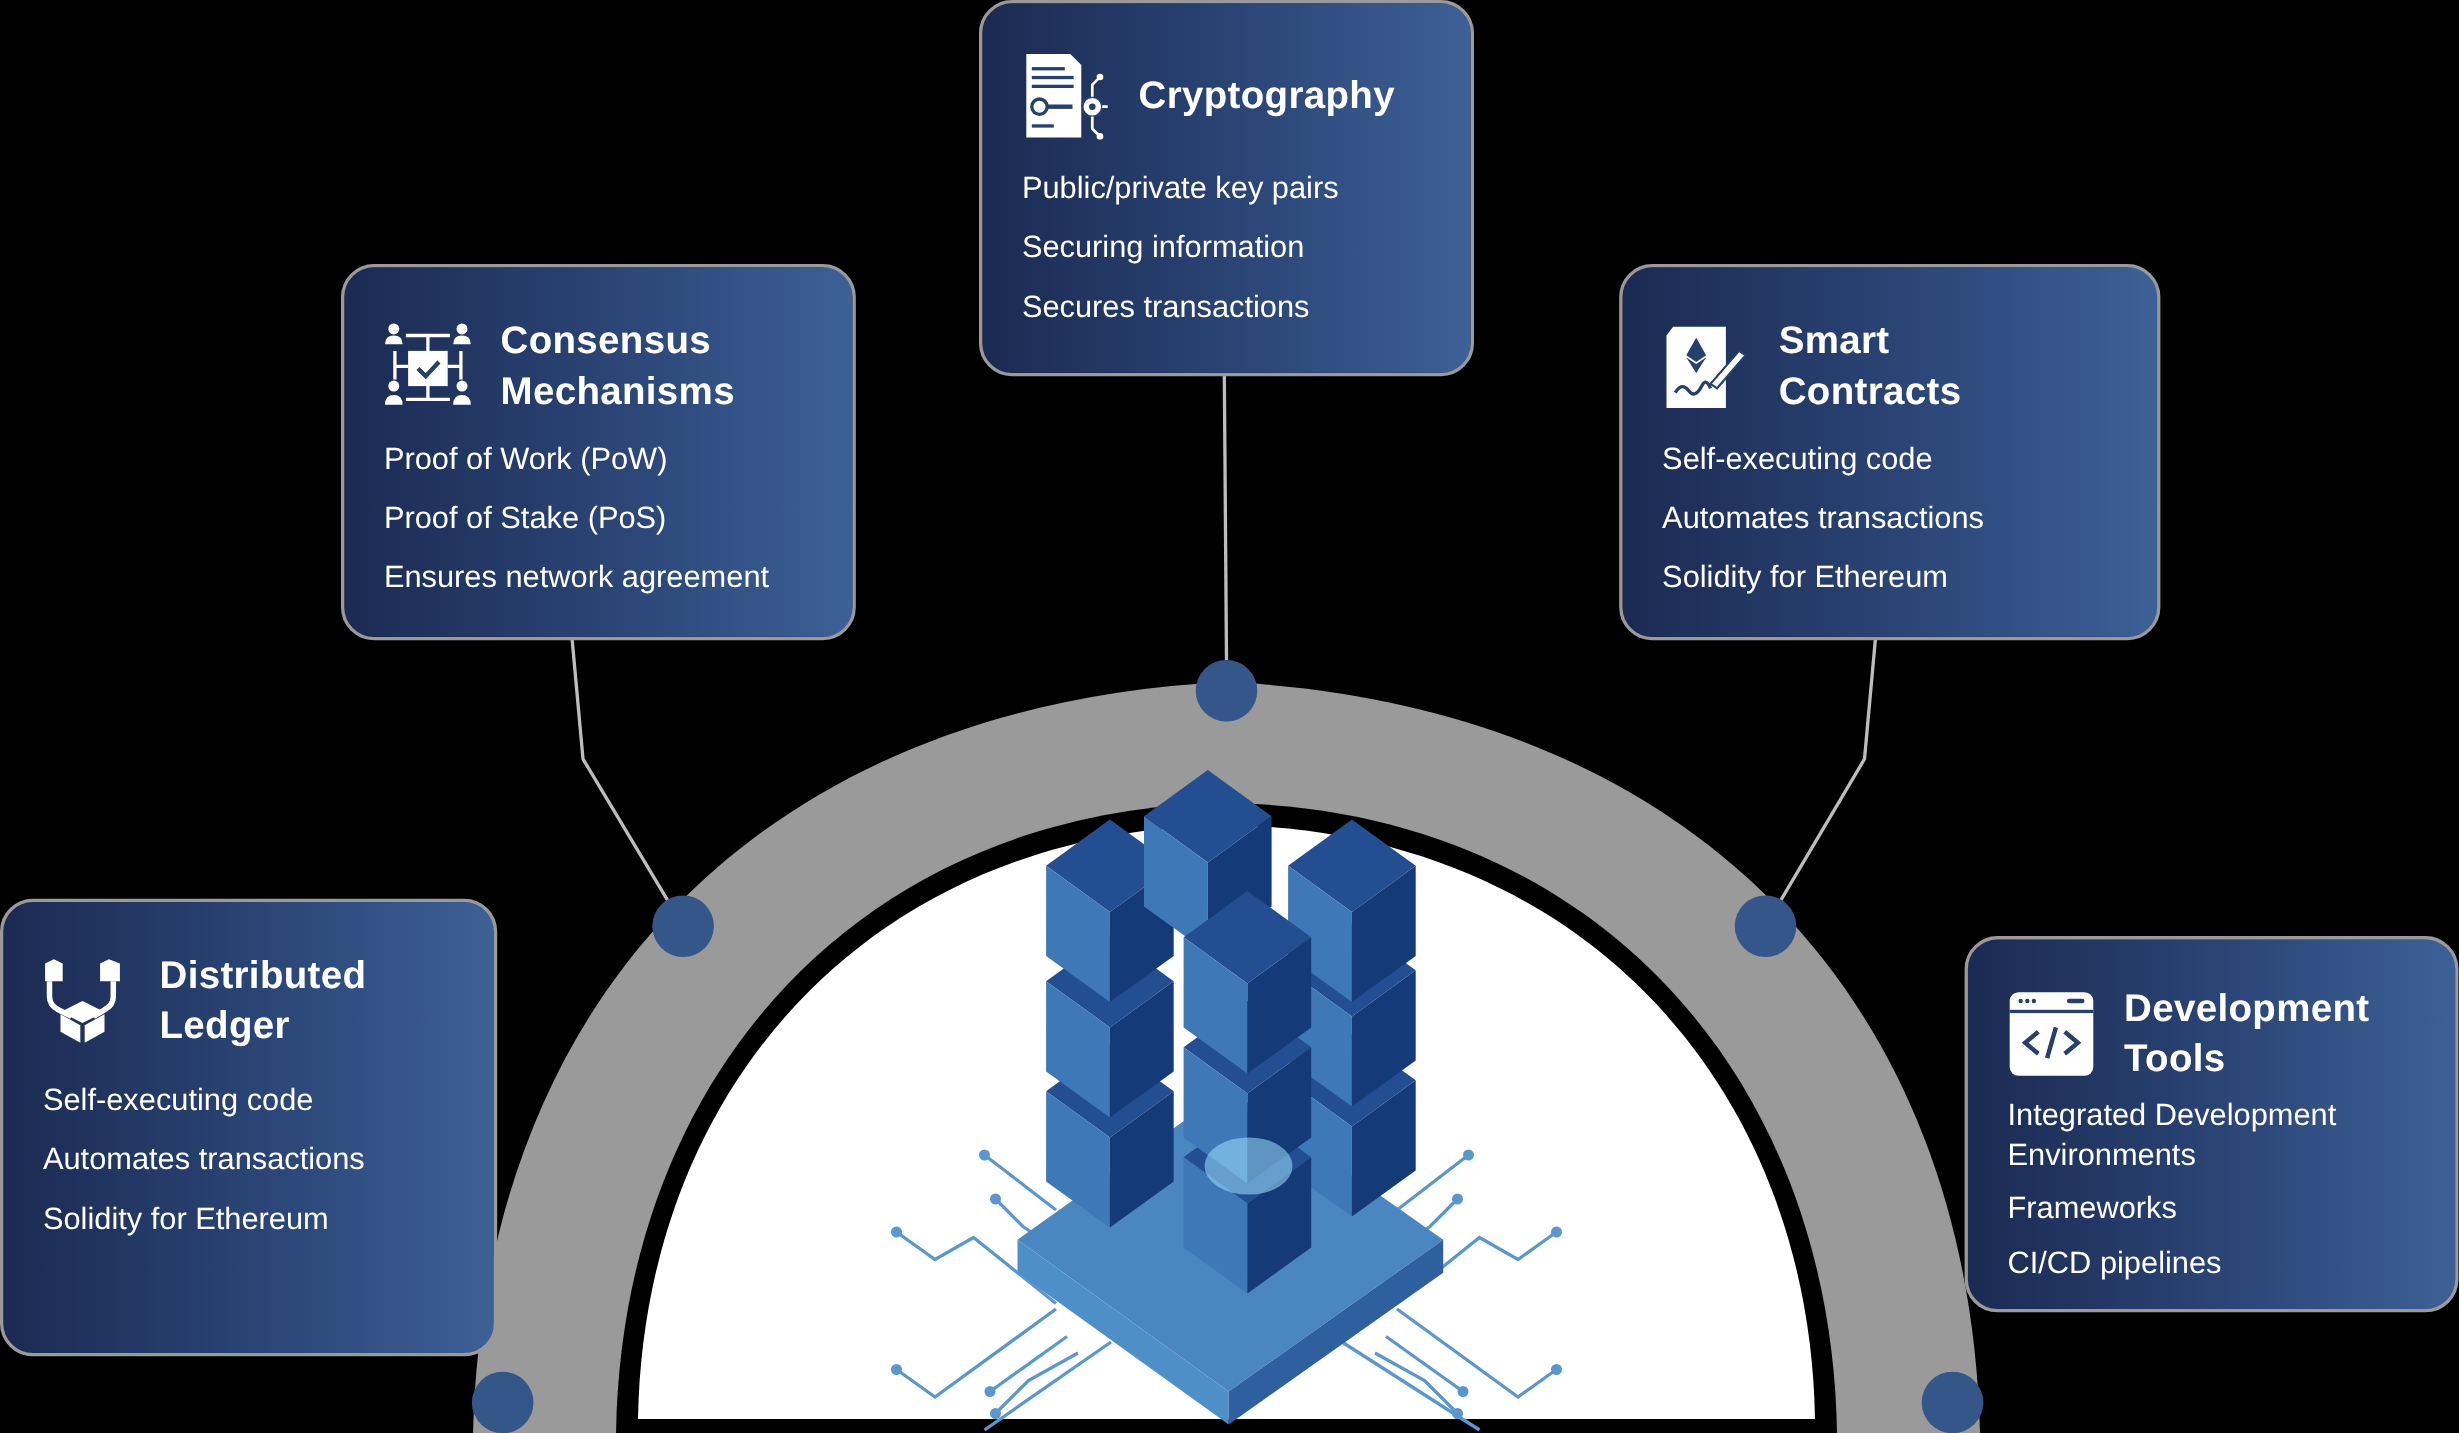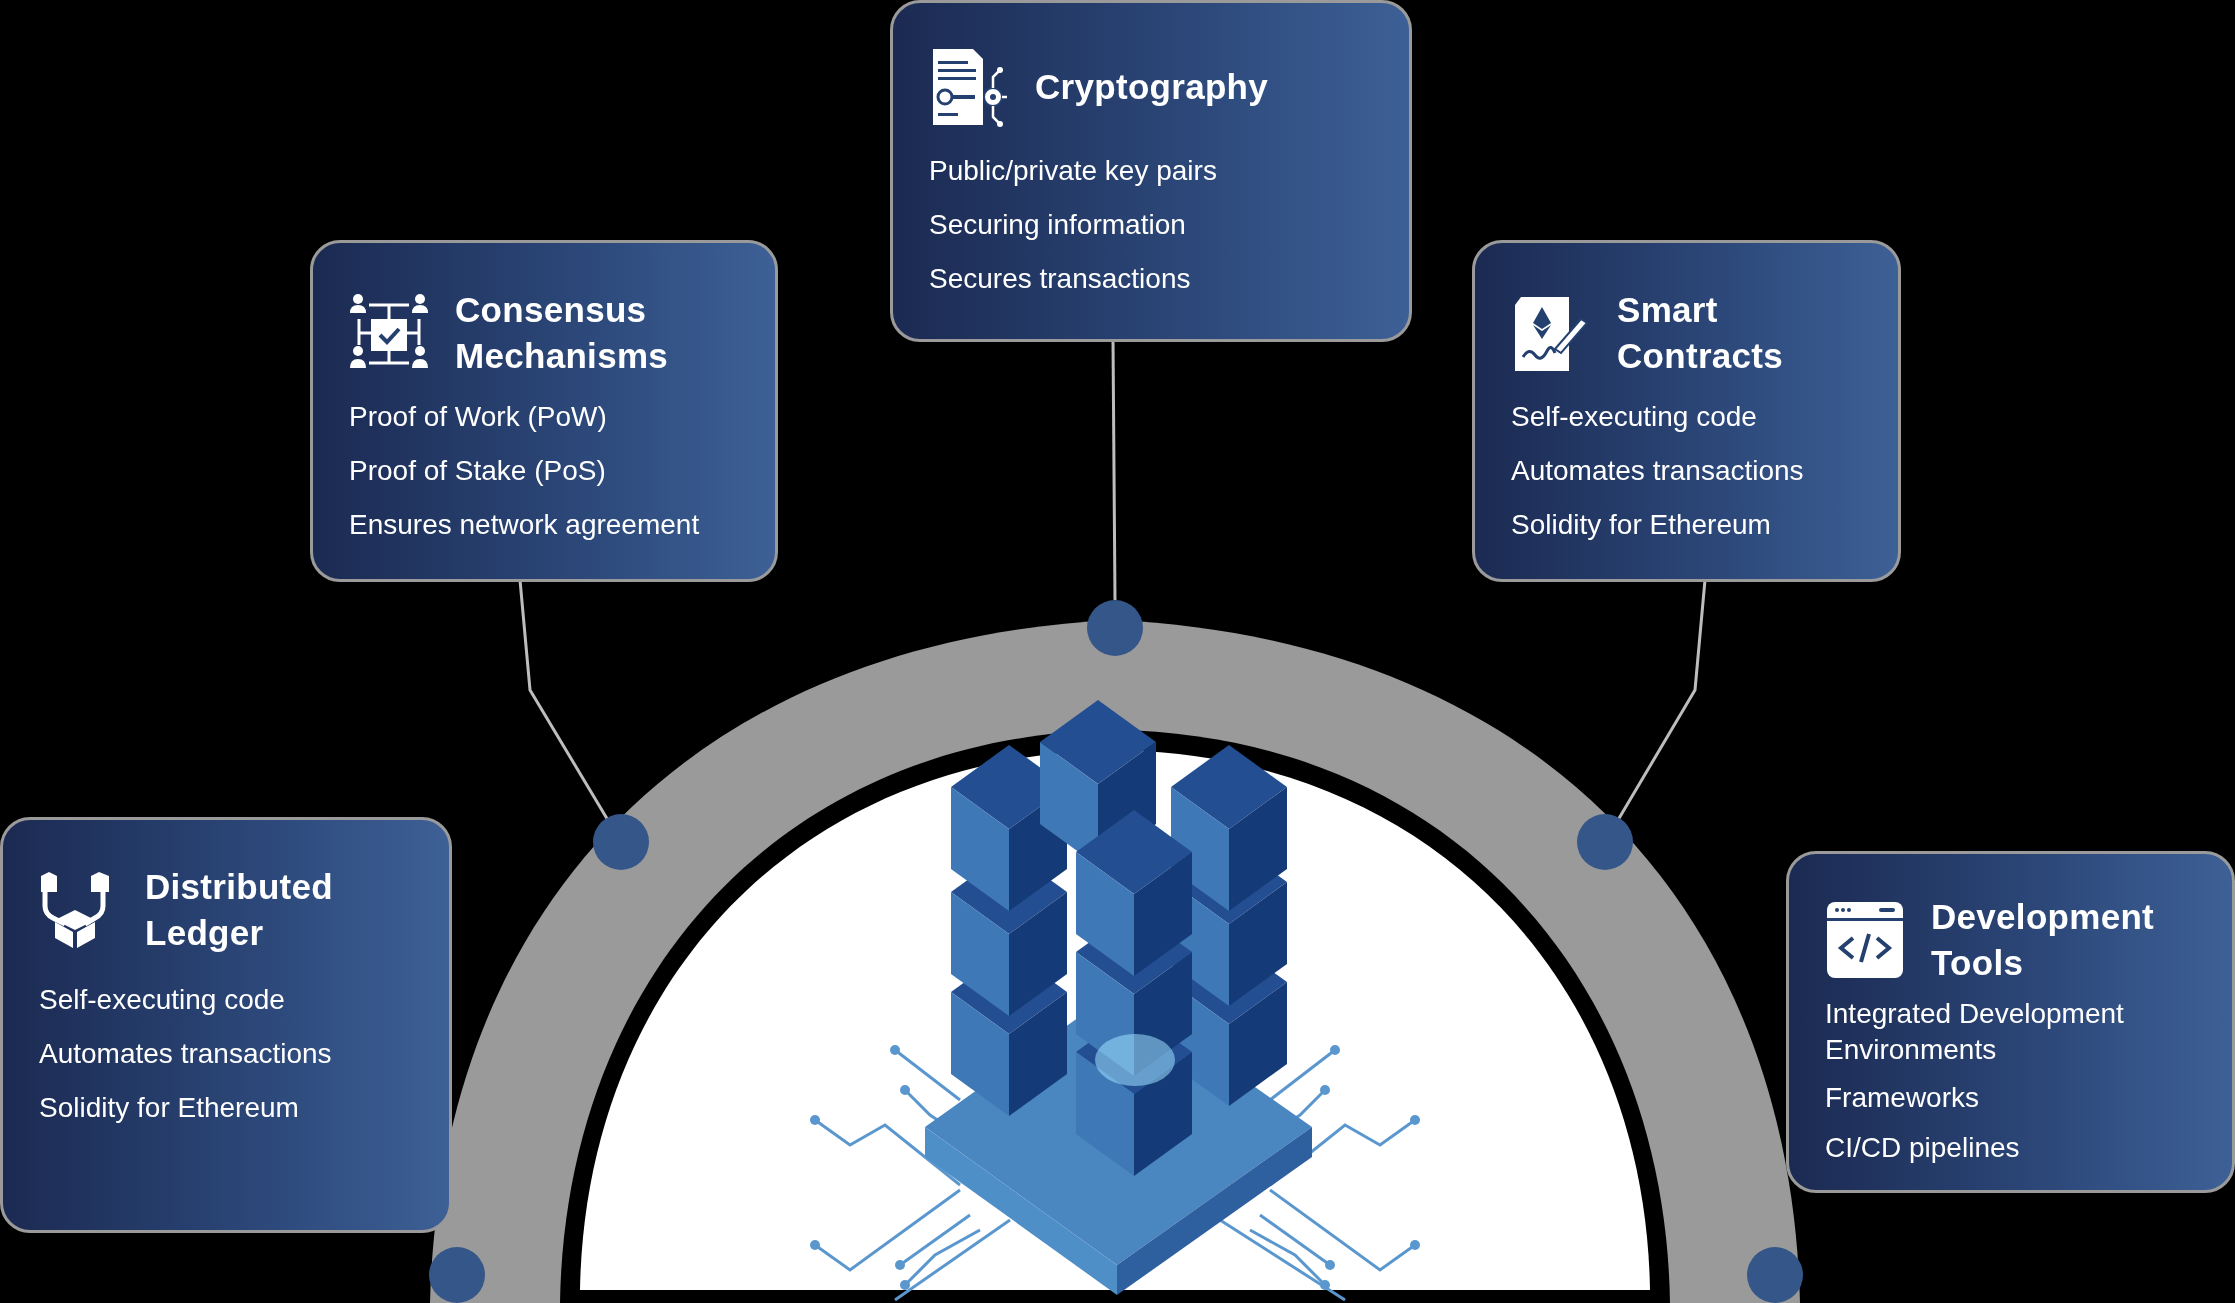--- a/index.html
+++ b/index.html
@@ -94,21 +94,21 @@
   </g>
   <ellipse cx="1135" cy="1060" rx="40" ry="26" fill="#9fe0ff" opacity="0.55"></ellipse>
 </svg>
 
 <div class="dot" style="left:1087px; top:600px;"></div>
 <div class="dot" style="left:593px; top:814px;"></div>
 <div class="dot" style="left:1577px; top:814px;"></div>
 <div class="dot" style="left:429px; top:1247px;"></div>
 <div class="dot" style="left:1747px; top:1247px;"></div>
 
-<div class="card" style="left:890px; top:0px; width:522px; height:342px; padding-top:44px;">
+<div class="card" style="left:890px; top:0px; width:450px; height:342px; padding-top:44px;">
   <div class="card-head">
     <svg class="card-icon" viewBox="0 0 80 80">
       <path d="M4 2 H44 L54 12 V78 H4 Z" fill="#fff"></path>
       <rect x="9" y="14" width="30" height="3" fill="#24406f"></rect>
         <rect x="9" y="22" width="38" height="3" fill="#24406f"></rect>
       <rect x="9" y="30" width="38" height="3" fill="#24406f"></rect>
         <rect x="9" y="66" width="20" height="3" fill="#24406f"></rect>
       <circle cx="16" cy="50" r="7" fill="none" stroke="#24406f" stroke-width="3"></circle>
       <rect x="22" y="48" width="24" height="4" fill="#24406f"></rect>
       <circle cx="64" cy="50" r="9" fill="#fff" stroke="#24406f" stroke-width="2"></circle>
@@ -144,21 +144,21 @@
     <div class="card-title">Consensus
 Mechanisms</div>
   </div>
   <ul>
     <li>Proof of Work (PoW)</li>
     <li>Proof of Stake (PoS)</li>
     <li>Ensures network agreement</li>
   </ul>
 </div>
 
-<div class="card" style="left:1472px; top:240px; width:429px; height:342px; padding-top:44px;">
+<div class="card" style="left:1472px; top:240px; width:492px; height:342px; padding-top:44px;">
   <div class="card-head" style="margin-bottom:20px;">
     <svg class="card-icon" viewBox="0 0 80 80">
       <path d="M10 4 H58 V78 H4 V12 Z" fill="#fff"></path>
       <path d="M31 14 L40 30 L31 36 L22 30 Z" fill="#24406f"></path>
       <path d="M31 38 L40 32 L31 46 L22 32 Z" fill="#24406f"></path>
       <path d="M12 64 Q18 54 24 62 Q30 70 36 58 Q40 50 44 60" stroke="#24406f" stroke-width="3" fill="none"></path>
       <path d="M44 56 L70 26 L76 30 L50 60 Z" fill="#fff" stroke="#24406f" stroke-width="2"></path>
     </svg>
     <div class="card-title">Smart
 Contracts</div>

